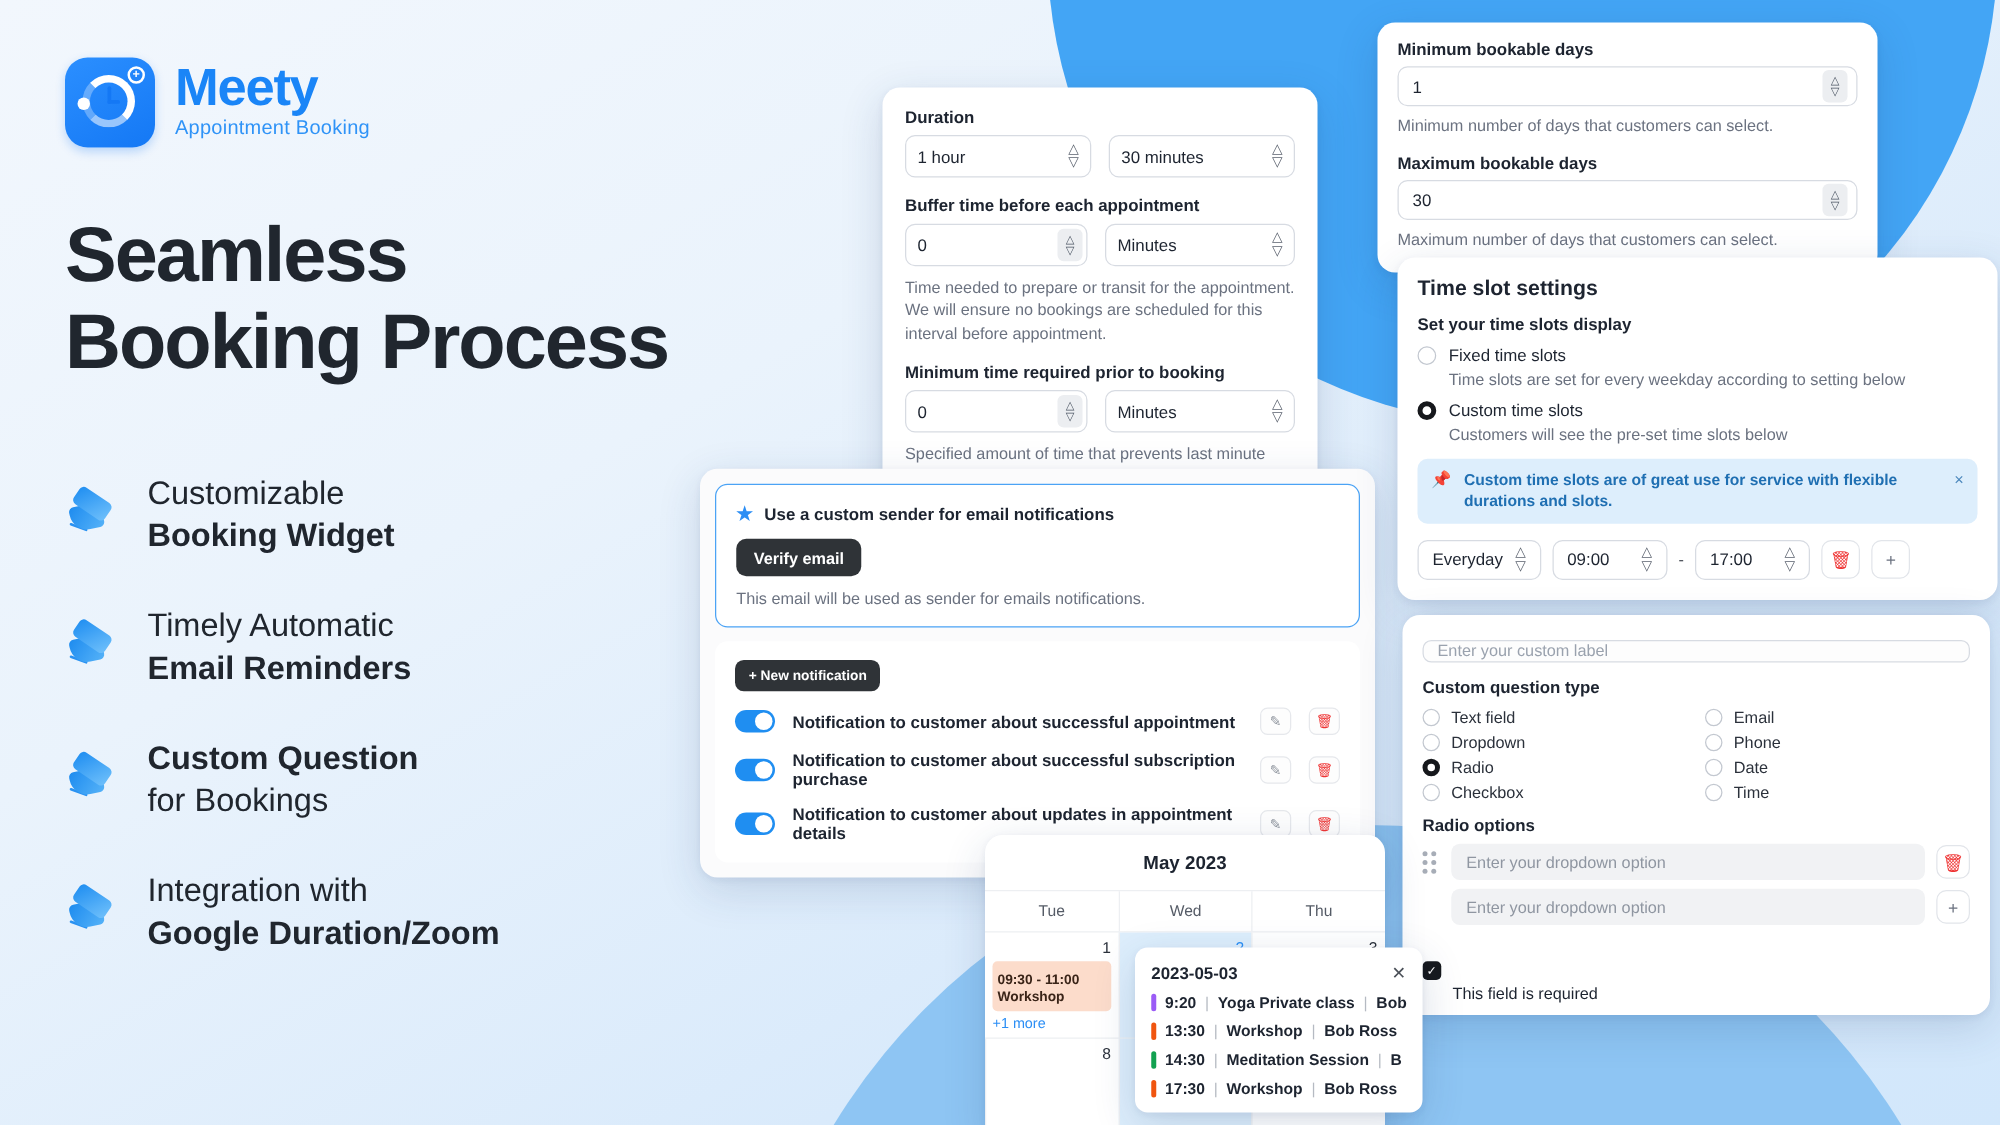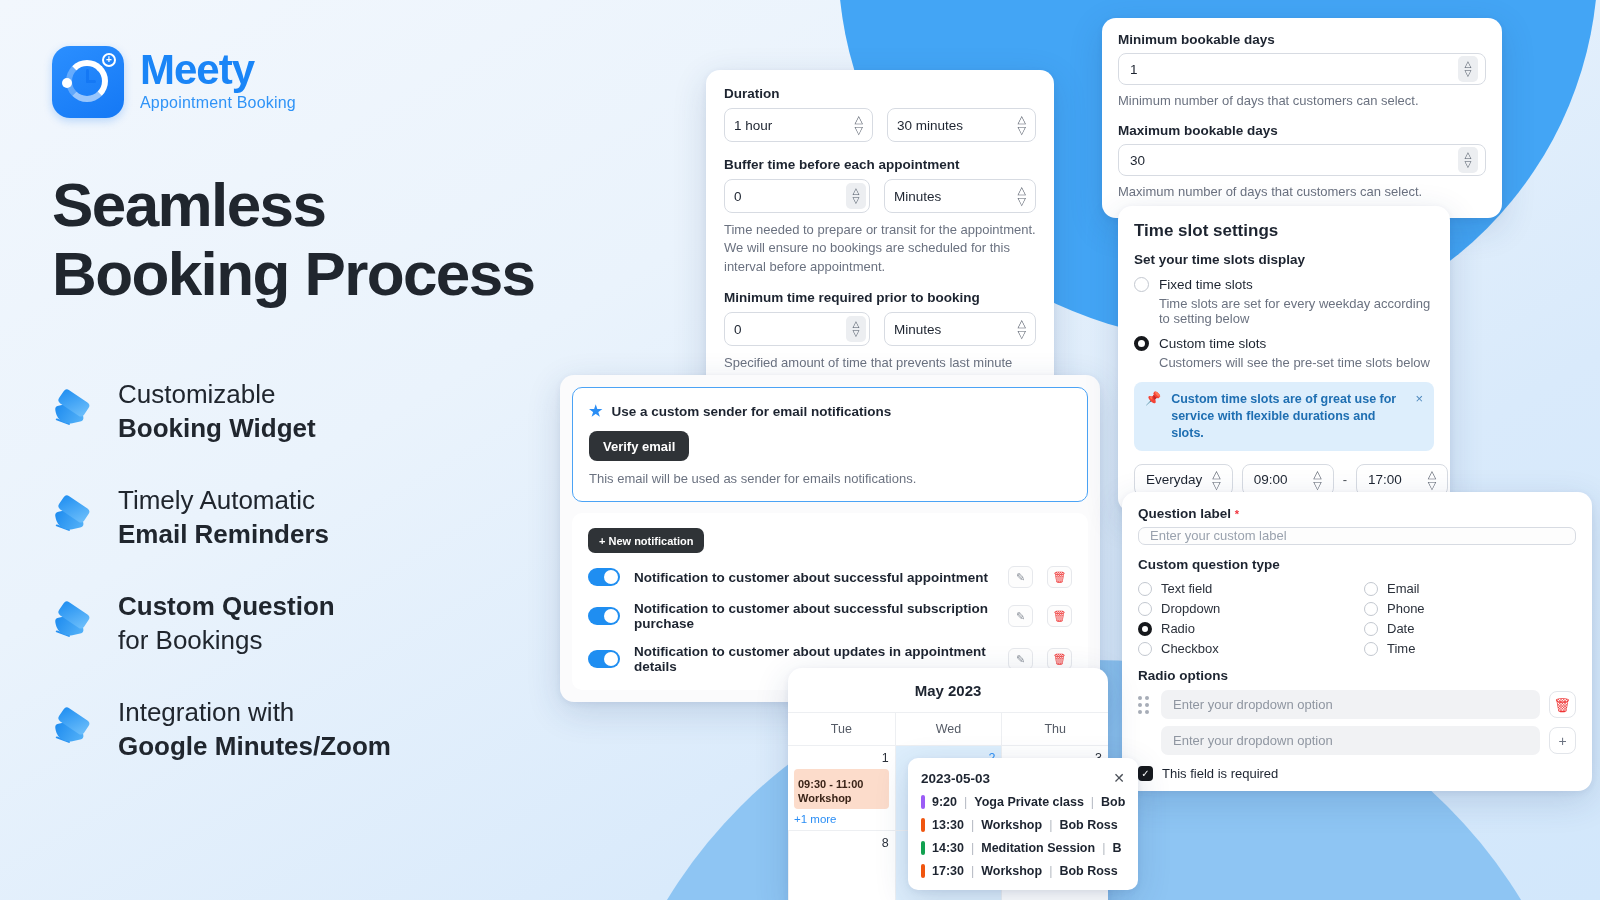--- a/index.html
+++ b/index.html
@@ -137,21 +137,21 @@
               display: flex; align-items: center; justify-content: center; font-size: 11px; color: #8d939c; flex: none; }
   .icon-btn.del { color: #ef3434; }
 
   
   #card-days { left: 1102px; top: 18px; width: 400px; padding: 14px 16px 16px; }
   .fld-wide { display: flex; align-items: center; justify-content: space-between;
               border: 1px solid #d7dbe2; border-radius: 8px; height: 32px; padding: 0 7px 0 11px;
               font-size: 13.5px; color: #1d2430; margin-top: 6px; }
 
   
-  #card-slots { left: 1118px; top: 206px; width: 332px; padding: 15px 16px 16px; }
+  #card-slots { left: 1118px; top: 206px; width: 480px; padding: 15px 16px 16px; }
   .card-title { font-size: 17px; font-weight: 700; color: #1d2430; }
   .radio { width: 15px; height: 15px; border-radius: 50%; border: 1.6px solid #c3c8d0; flex: none; background: #fff; }
   .radio.on { border: 4.5px solid #16181c; }
   .radio-row { display: flex; align-items: center; gap: 10px; margin-top: 10px; }
   .radio-label { font-size: 13.5px; color: #1d2430; }
   .radio-desc { font-size: 13px; color: #6b7280; margin: 4px 0 0 25px; }
   .banner { display: flex; align-items: flex-start; gap: 10px; background: #ddeefc; border-radius: 8px;
             padding: 9px 11px; margin-top: 12px; }
   .banner-text { flex: 1; font-size: 12.5px; font-weight: 700; color: #1f6fb2; line-height: 1.35; }
   .banner-close { font-size: 13px; color: #4e89bd; }
@@ -272,21 +272,21 @@
       </div>
     </div>
     <div class="feature">
       <div class="pin-icon">
         <div class="pin-needle"></div>
           <div class="pin-body"></div>
           <div class="pin-head"></div>
       </div>
       <div class="feature-text">
         <div>Integration with</div>
-        <div class="b">Google Minutes/Zoom</div>
+        <div class="b">Google Duration/Zoom</div>
       </div>
     </div>
   </div>
 </div>
 
 <div class="card" id="card-duration">
   <div class="lbl">Duration</div>
   <div class="row2">
     <div class="fld">
       <span>1 hour</span>
@@ -412,24 +412,20 @@
     <div class="pill" style="min-width:92px;">
       <span>17:00</span>
       <span class="spin">△<br>▽</span>
     </div>
     <div class="sq-btn del">🗑</div>
     <div class="sq-btn">+</div>
   </div>
 </div>
 
 <div class="card" id="card-question">
-  <div class="lbl">
-    <span>Question label</span>
-    <span class="req-star">*</span>
-  </div>
   <div class="q-input">
     <span>Enter your custom label</span>
   </div>
 
   <div class="lbl" style="margin-top:12px;">Custom question type</div>
   <div class="qtype-grid">
     <div class="qtype">
       <div class="radio"></div>
       <span>Text field</span>
     </div>
@@ -488,21 +484,21 @@
         <i></i>
       </div>
     <div class="opt-input">
       <span>Enter your dropdown option</span>
     </div>
     <div class="sq-btn" style="width:27px;height:27px;">+</div>
   </div>
 
   <div class="chk-row">
     <div class="chk">✓</div>
-    <span style="font-size:13px;color:#1d2430;">This field is required</span>
+    <span style="font-size:13px;color:#1d2430;margin-top:36px;">This field is required</span>
   </div>
 </div>
 
 <div class="card" id="card-calendar">
   <div class="cal-head">May 2023</div>
   <div class="cal-dow">
     <div>Tue</div>
     <div>Wed</div>
     <div>Thu</div>
   </div>

